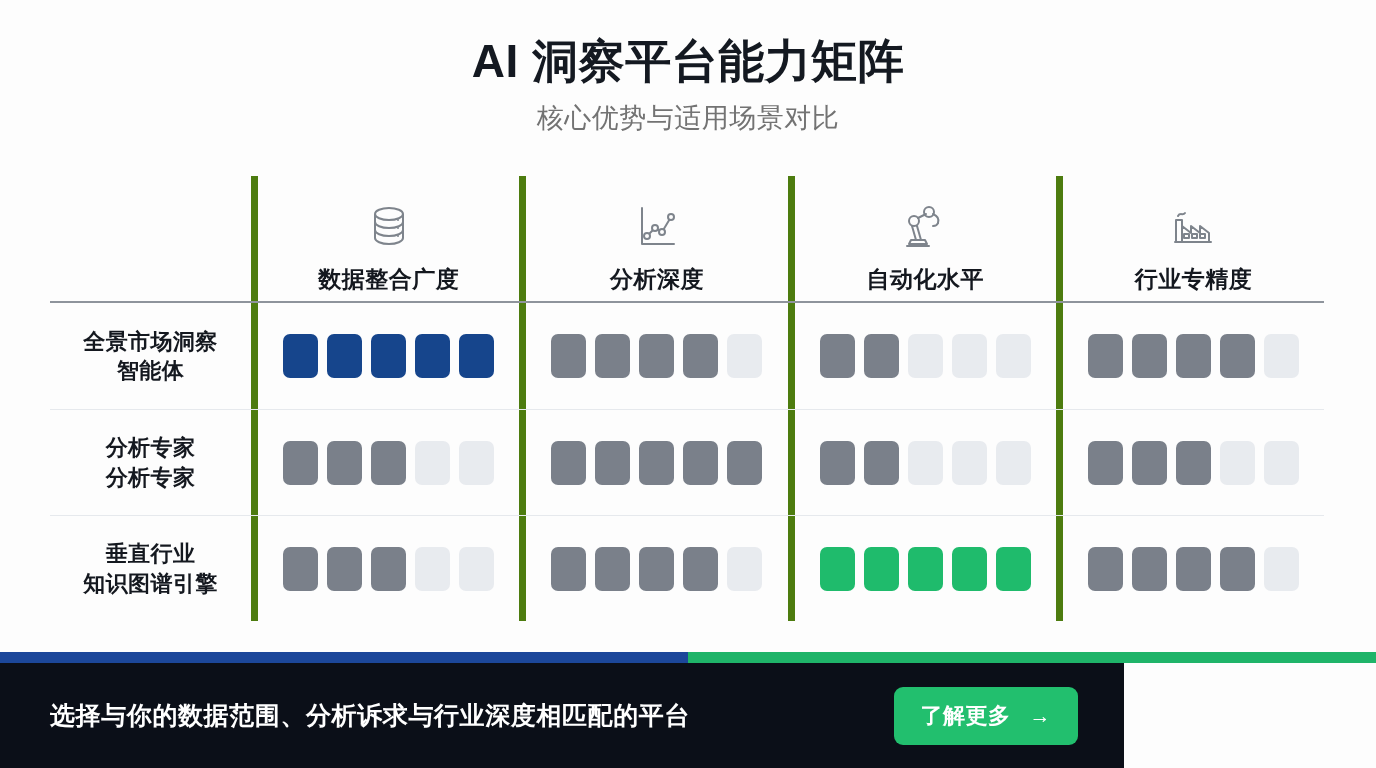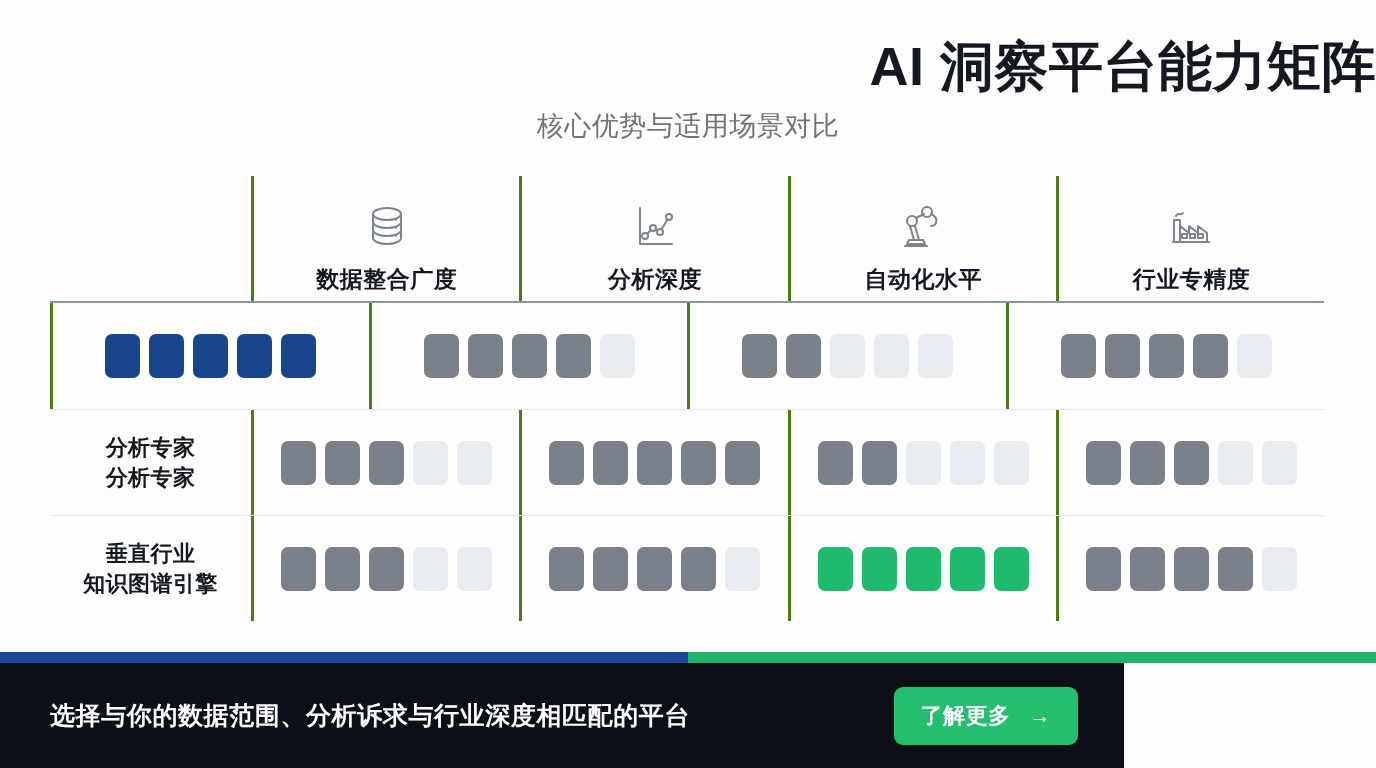--- a/index.html
+++ b/index.html
@@ -9,22 +9,22 @@
     font-family:"Liberation Sans","DejaVu Sans",sans-serif;
     overflow:hidden;
     position:relative;
     color:#14181f;
   }
   .slide{position:relative;width:1376px;height:768px;background:#fdfdfd;}
 
   
   .titles{padding-top:36px;text-align:center;}
   .title{
-    font-size:54px;font-weight:bold;letter-spacing:.5px;
-    color:#141921;line-height:1.12;text-align:right;
+    font-size:46px;font-weight:bold;letter-spacing:.5px;
+    color:#141921;line-height:1.12;
   }
   .subtitle{
     margin-top:12px;font-size:27px;font-weight:normal;
     color:#737373;letter-spacing:.5px;
   }
 
   
   .matrix{
     position:absolute;left:50px;top:176px;width:1274px;
   }
@@ -33,21 +33,21 @@
   .cell-label{
     width:201px;flex:0 0 201px;
     display:flex;align-items:center;justify-content:center;
     text-align:center;
     box-sizing:border-box;
   }
   .cell-col{
     flex:1 1 0;
     display:flex;flex-direction:column;align-items:center;justify-content:center;
     box-sizing:border-box;
-    border-left:3px solid #4d7c0f;
+    border-left:7px solid #4d7c0f;
   }
 
   
   .hdr{height:125px;}
   .hdr .cell-col{justify-content:flex-end;padding-bottom:6px;}
   .col-icon{height:56px;display:flex;align-items:center;justify-content:center;margin-bottom:10px;}
   .col-icon svg{display:block;}
   .col-title{
     font-size:23px;font-weight:bold;color:#14181f;letter-spacing:.5px;
   }
@@ -168,20 +168,26 @@
             <path d="M11 16 c2-4 5 0 7-3"></path>
           </svg>
         </span>
         <span class="col-title">行业专精度</span>
       </div>
     </div>
 
     <div class="hdr-sep"></div>
 
     <div class="mrow datarow r1">
+      <div class="cell-label">
+        <div class="row-label">
+          <div>全景市场洞察</div>
+          <div>智能体</div>
+        </div>
+      </div>
       <div class="cell-col">
           <div class="blocks">
             <span class="blk on-blue"></span>
             <span class="blk on-blue"></span>
             <span class="blk on-blue"></span>
             <span class="blk on-blue"></span>
             <span class="blk on-blue"></span>
           </div>
         </div>
       <div class="cell-col">

